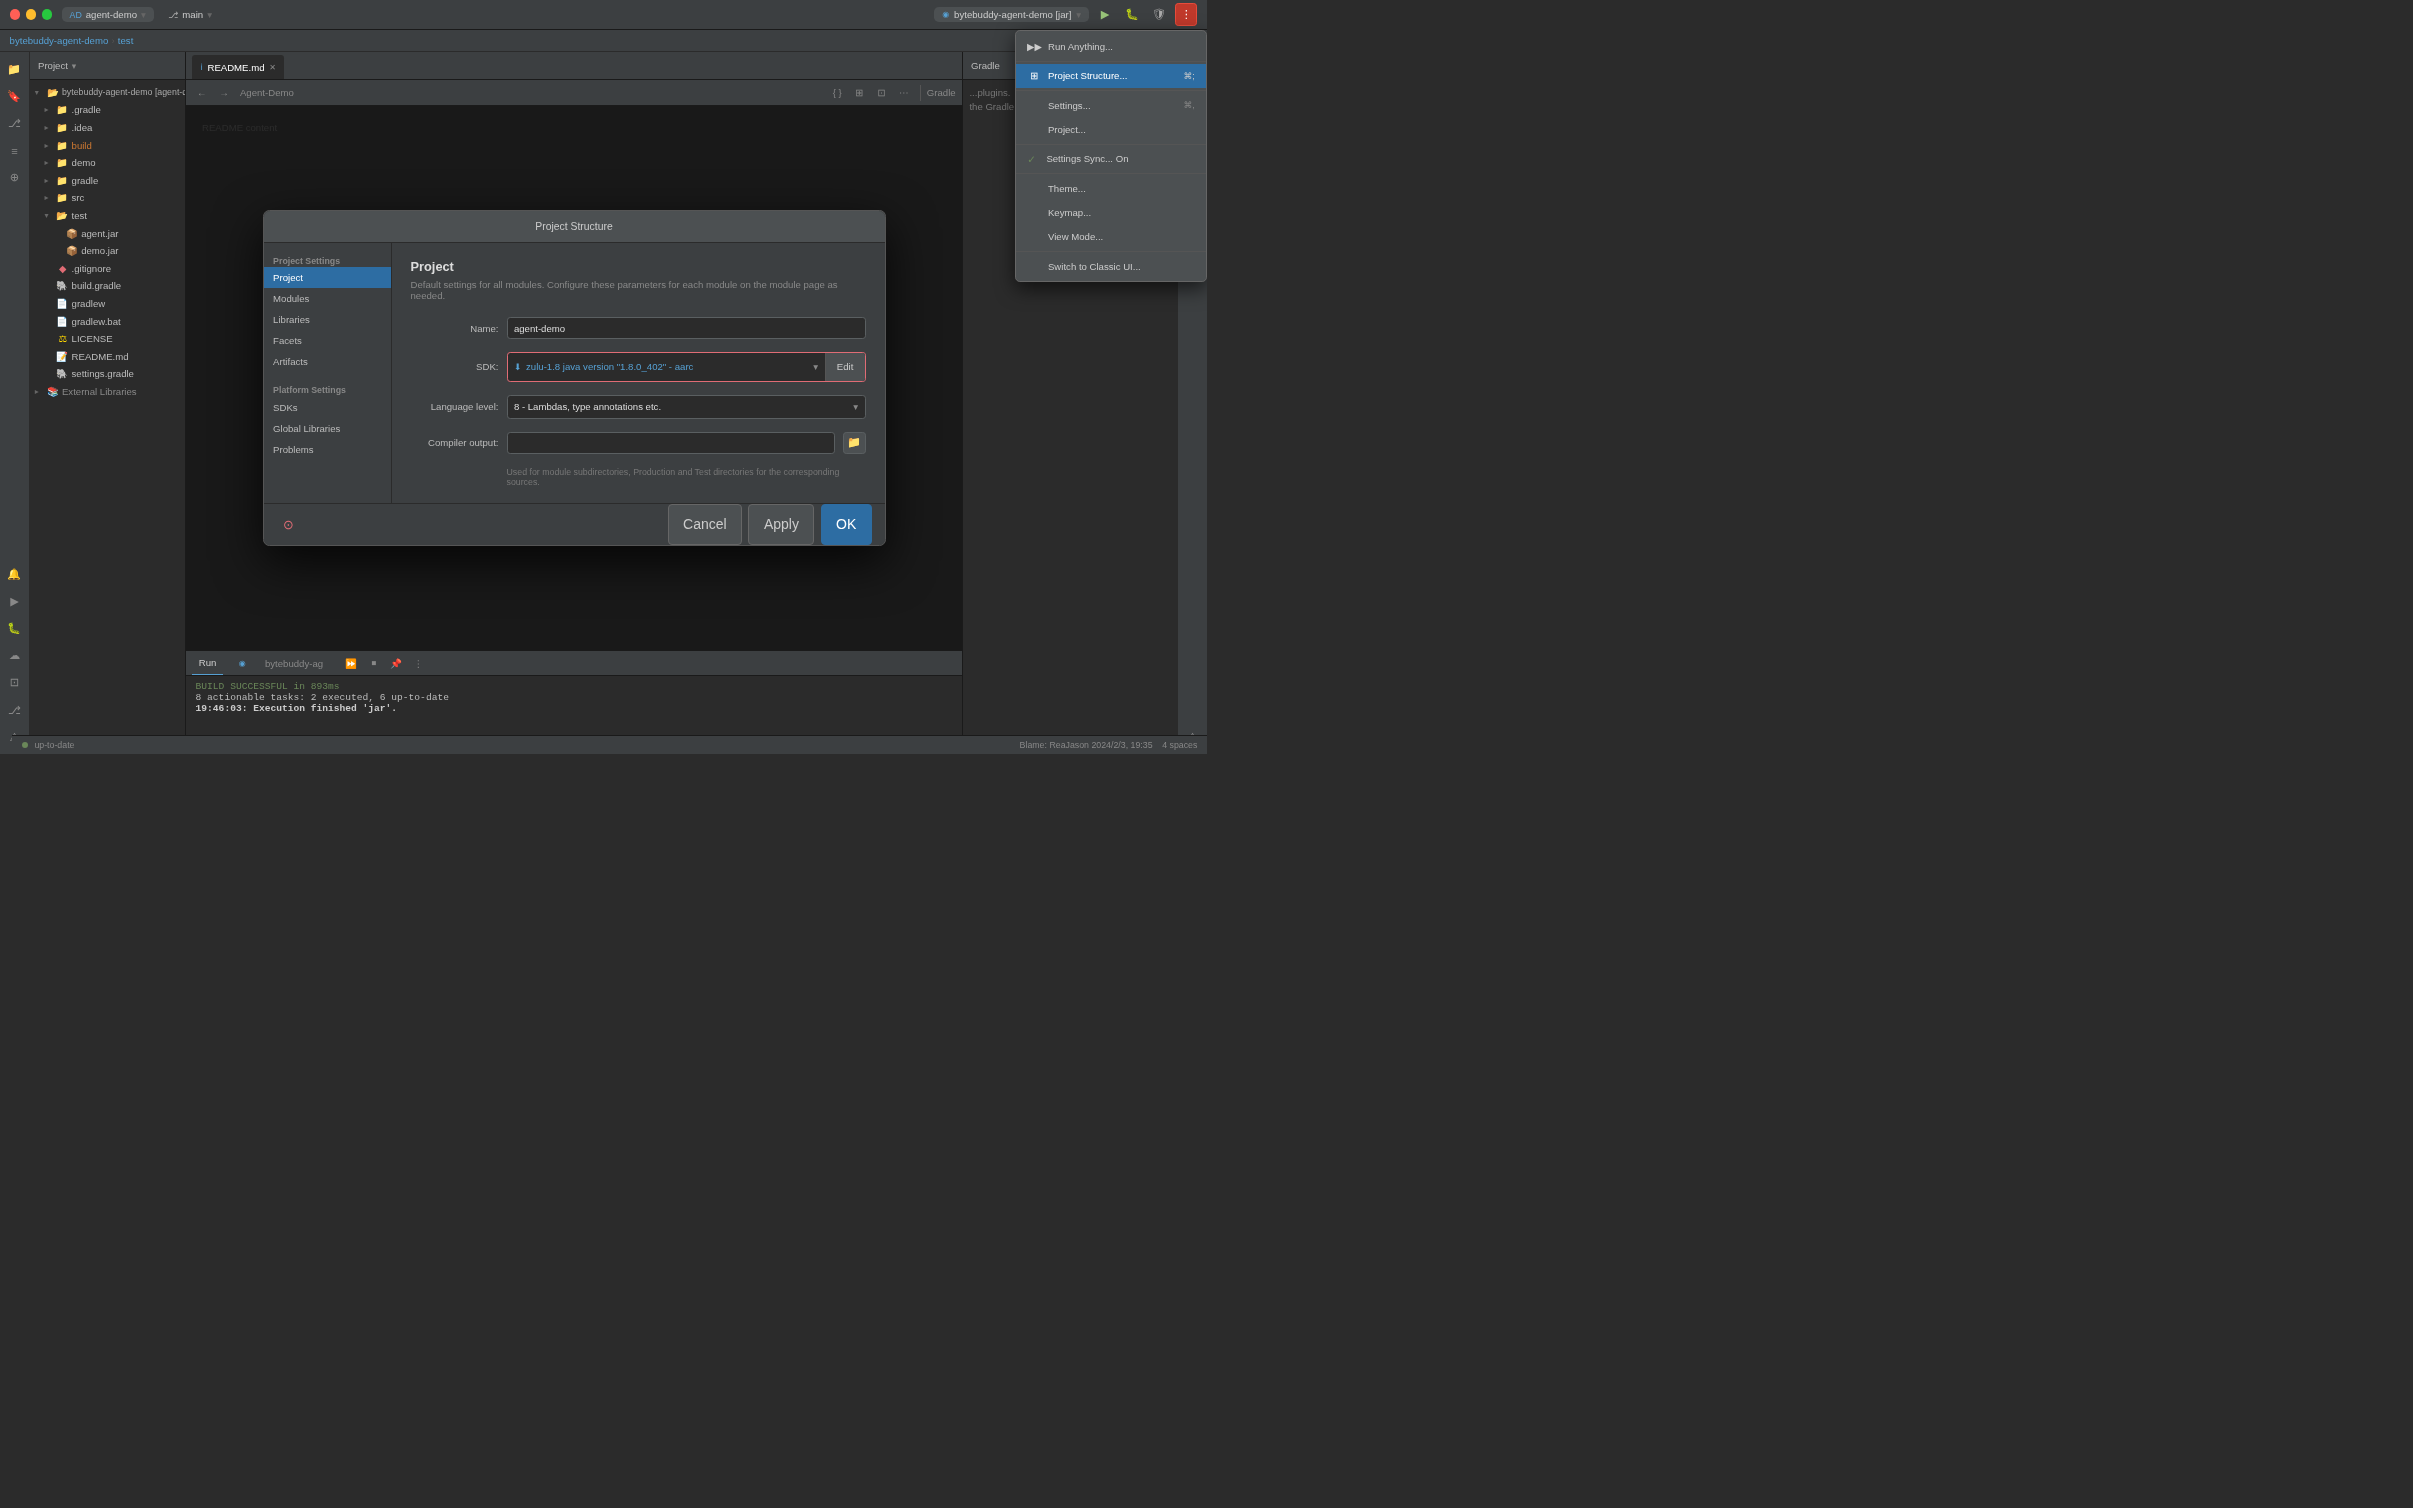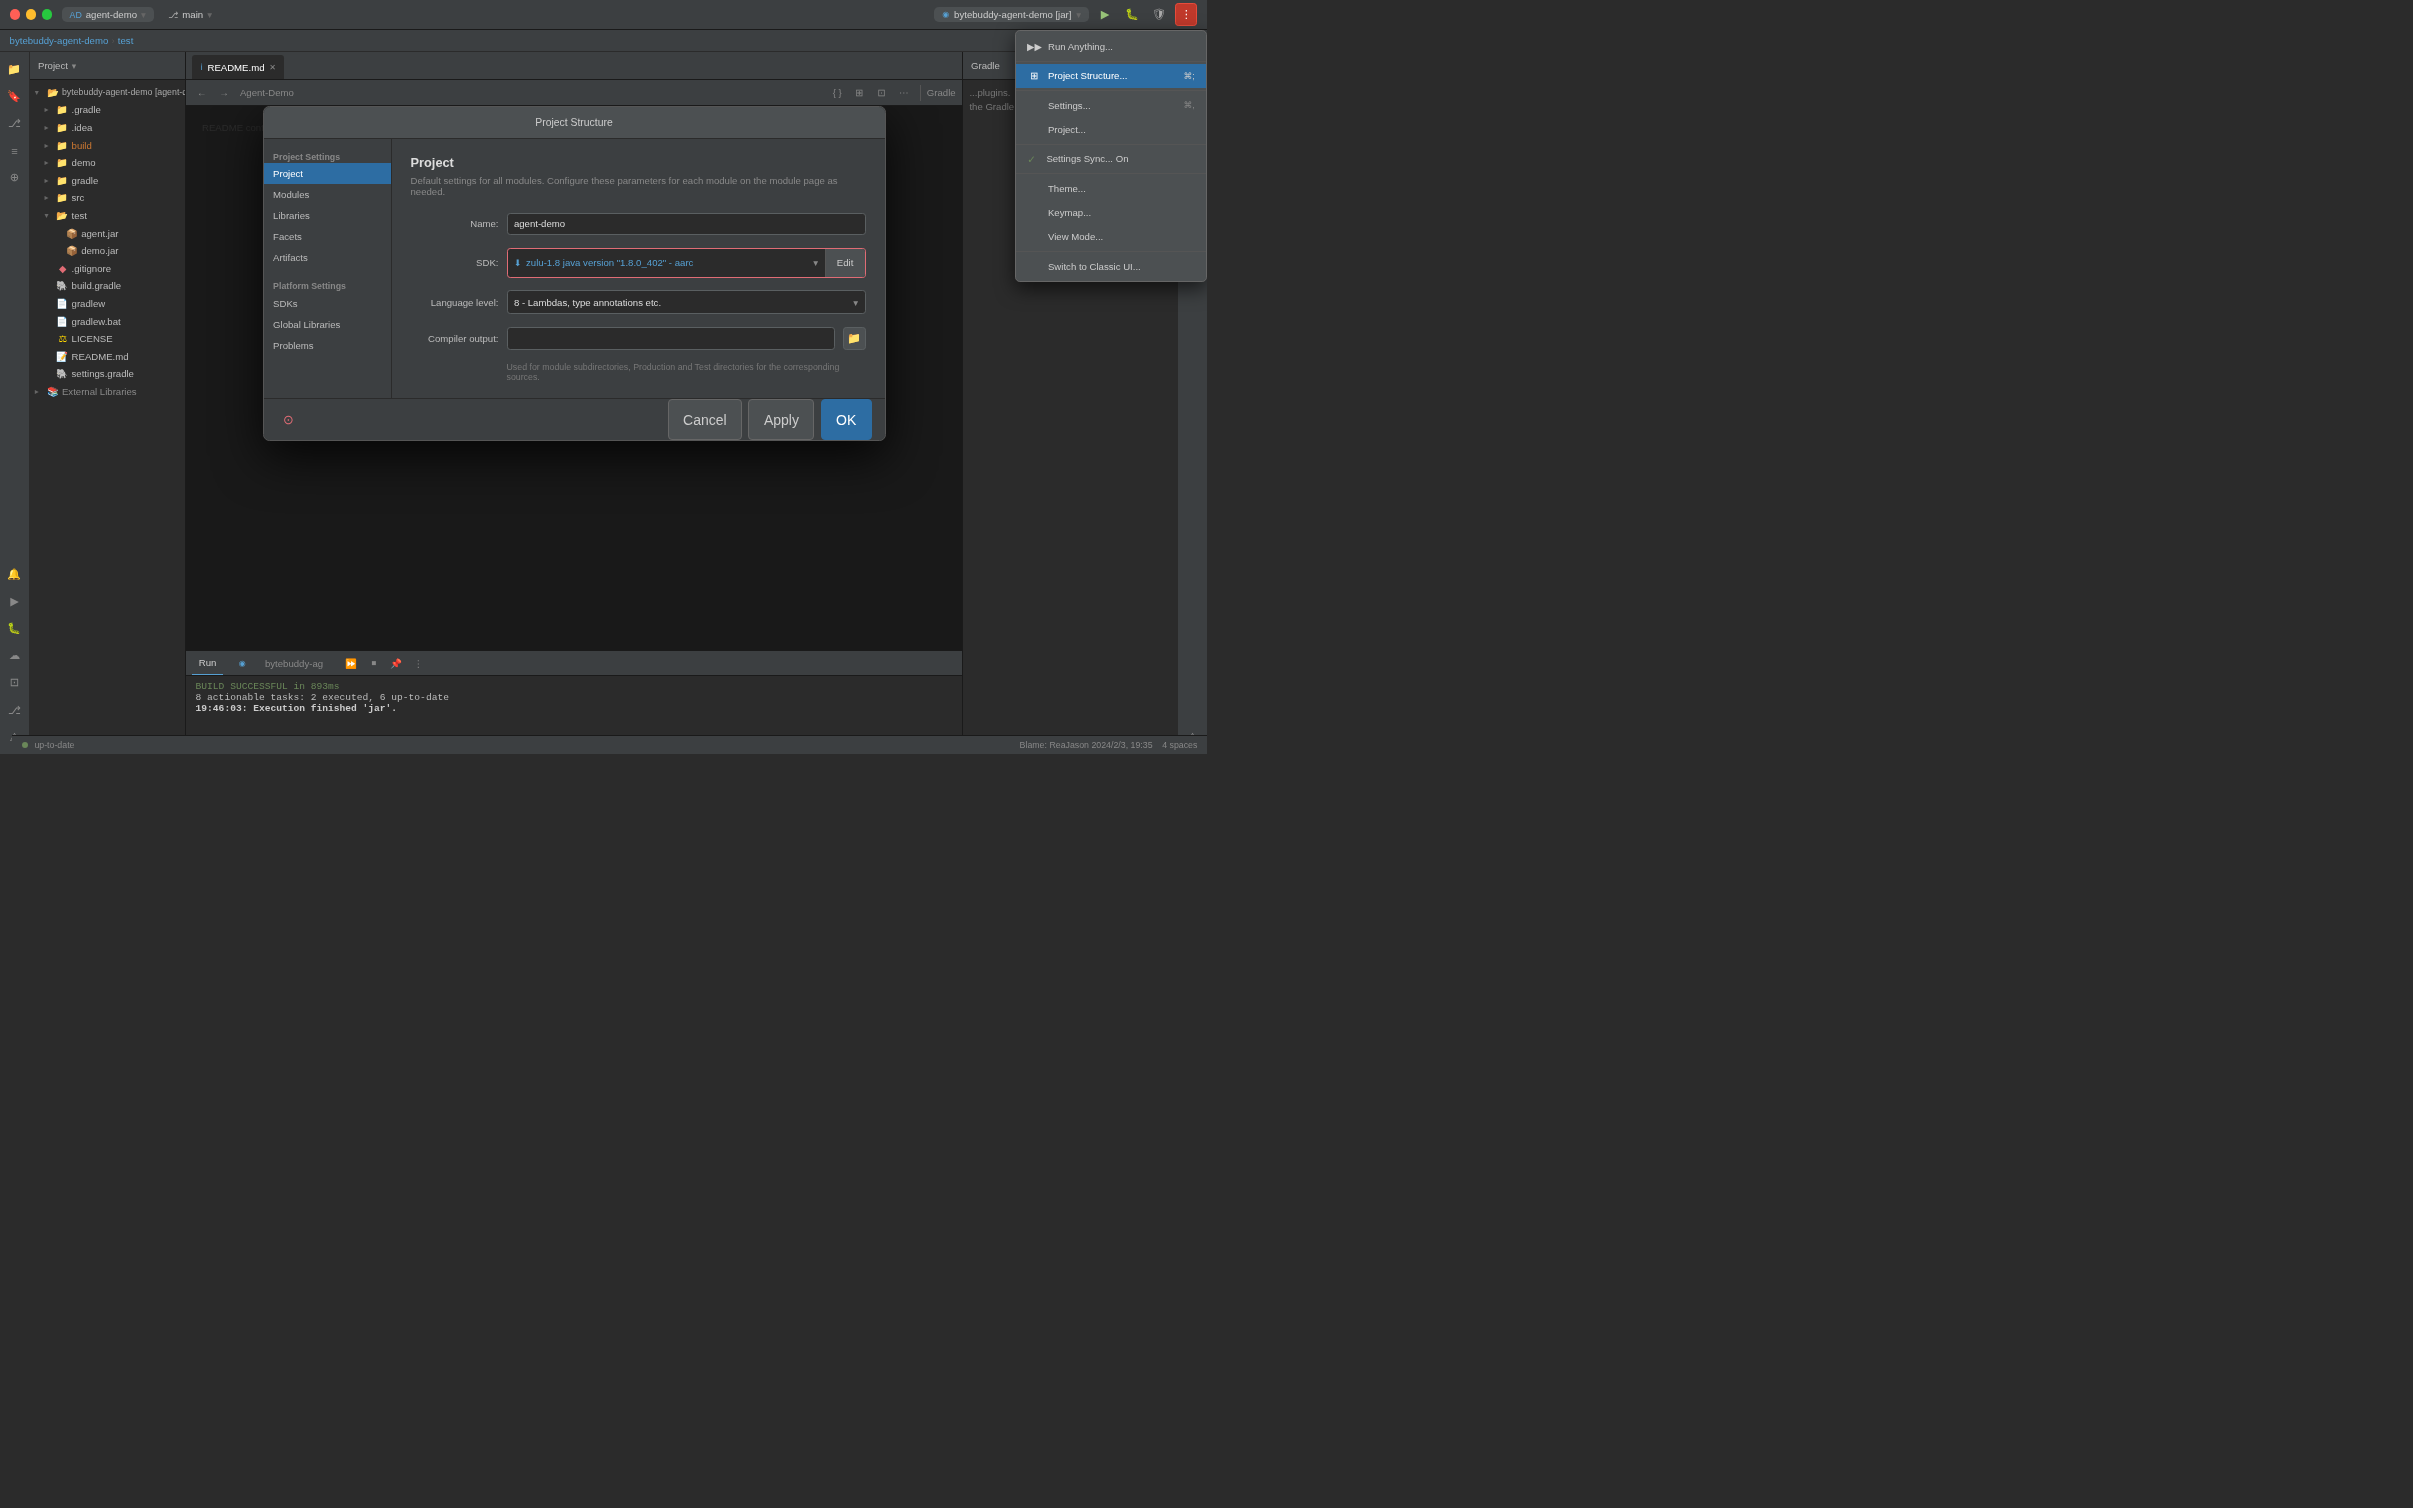--- a/index.html
+++ b/index.html
@@ -229,21 +229,21 @@
       color: #888;
     }
     .et-spacer { flex: 1; }
 
     
     .modal-overlay {
       position: absolute;
       top: 0; left: 0; right: 0; bottom: 0;
       background: rgba(0,0,0,0.4);
       display: flex;
-      align-items: flex-start;
+      align-items: center;
       justify-content: center;
       z-index: 100;
     }
 
     
     .dialog {
       background: #3c3f41;
       border-radius: 6.4px;
       width: 623px;
       max-height: 543px;

